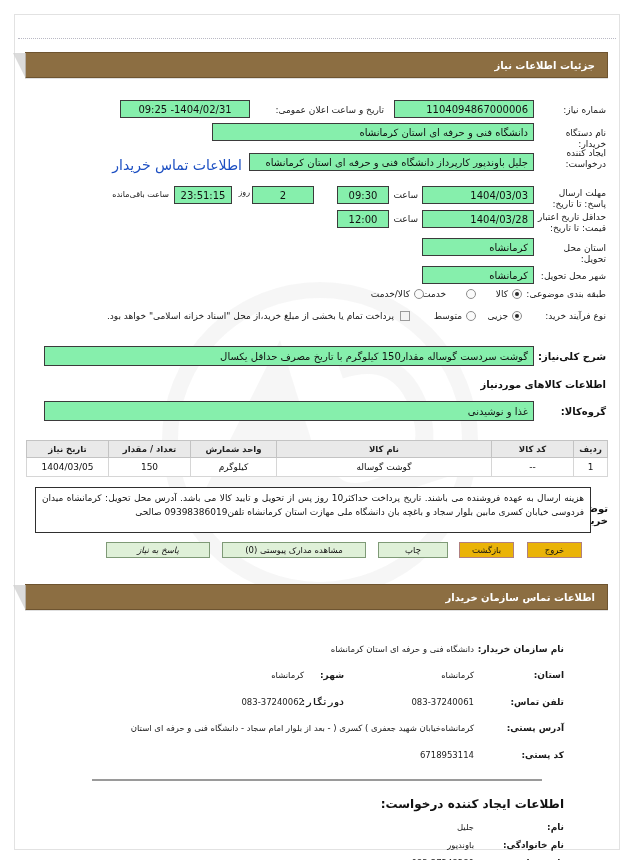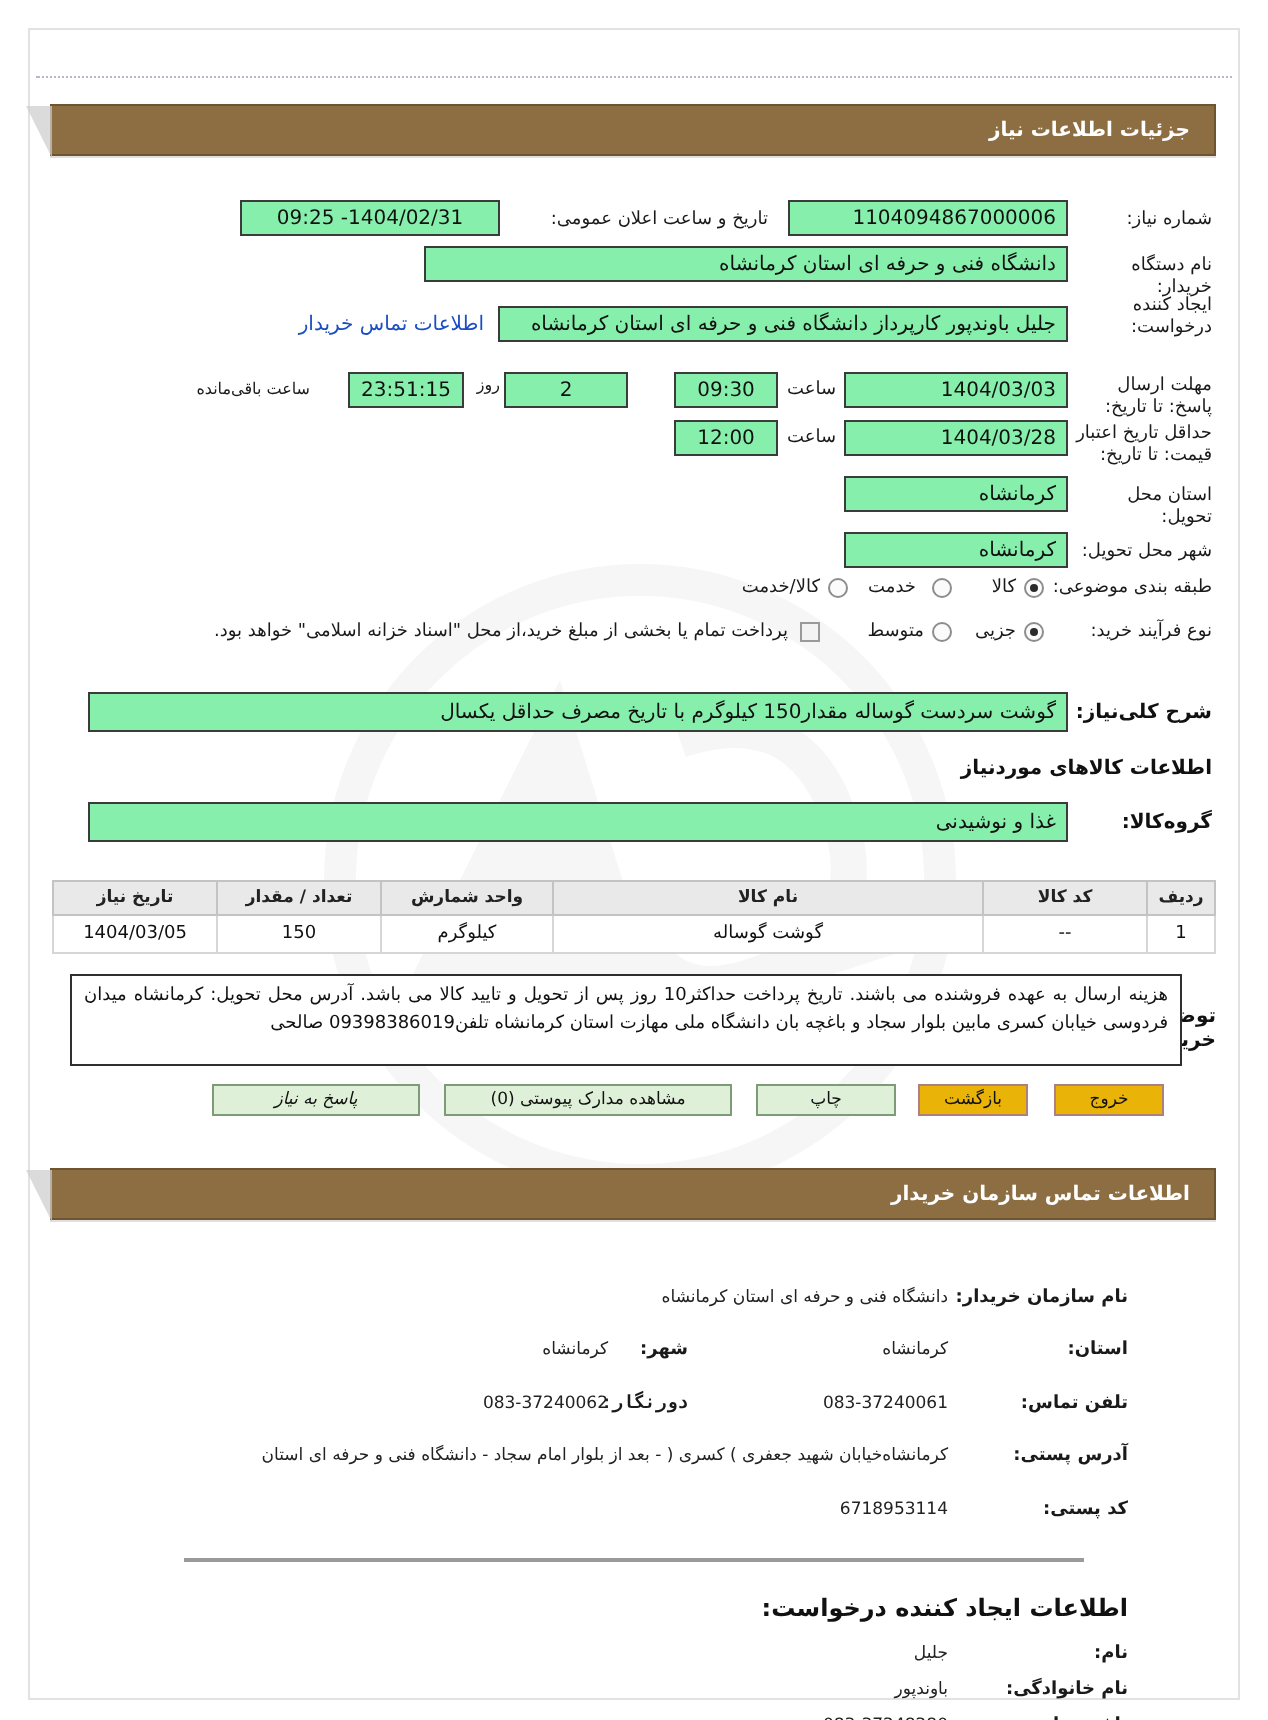--- a/index.html
+++ b/index.html
@@ -90,21 +90,21 @@
   }
   .box.center { justify-content: center; }
   .box.ltr { direction: ltr; justify-content: flex-end; }
   .inline-t {
     position: absolute;
     font-size: 9px;
     color: #1a1a1a;
   }
   .link {
     position: absolute;
-    font-size: 10px;
+    font-size: 14px;
     color: #1b4ec2;
     text-decoration: none;
     cursor: pointer;
   }
 
   
   .radio {
     position: absolute;
     width: 10px; height: 10px;
     border-radius: 50%;
@@ -254,38 +254,38 @@
     <div class="box" style="right:100px; top:153px; width:285px;">جلیل  باوندپور  کارپرداز دانشگاه فنی و حرفه ای  استان  کرمانشاه</div>
     <div class="link" style="right:392px; top:157px;">اطلاعات تماس خریدار</div>
 
     <div class="lbl" style="right:28px; top:188px; width:70px;">مهلت ارسال پاسخ: تا تاریخ:</div>
     <div class="box ltr" style="right:100px; top:186px; width:112px;">1404/03/03</div>
     <div class="inline-t" style="right:216px; top:190px;">ساعت</div>
     <div class="box center" style="right:245px; top:186px; width:52px;">09:30</div>
     <div class="box center" style="right:320px; top:186px; width:62px;">2</div>
     <div class="inline-t" style="right:384px; top:188px; font-size:8px;">روز</div>
     <div class="box center" style="right:402px; top:186px; width:58px;">23:51:15</div>
-    <div class="inline-t" style="right:479px; top:190px; font-size:8px;">ساعت باقی‌مانده</div>
+    <div class="inline-t" style="right:465px; top:190px; font-size:8px;">ساعت باقی‌مانده</div>
 
     <div class="lbl" style="right:28px; top:212px; width:70px;">حداقل تاریخ اعتبار قیمت: تا تاریخ:</div>
     <div class="box ltr" style="right:100px; top:210px; width:112px;">1404/03/28</div>
     <div class="inline-t" style="right:216px; top:214px;">ساعت</div>
     <div class="box center" style="right:245px; top:210px; width:52px;">12:00</div>
 
     <div class="lbl" style="right:28px; top:243px; width:70px;">استان محل تحویل:</div>
     <div class="box" style="right:100px; top:238px; width:112px;">کرمانشاه</div>
 
     <div class="lbl" style="right:28px; top:271px; width:70px;">شهر محل تحویل:</div>
     <div class="box" style="right:100px; top:266px; width:112px;">کرمانشاه</div>
 
     <div class="lbl" style="right:28px; top:289px; width:80px;">طبقه بندی موضوعی:</div>
     <span class="radio on" style="right:112px; top:289px;"></span>
     <div class="inline-t" style="right:126px; top:289px;">کالا</div>
     <span class="radio" style="right:158px; top:289px;"></span>
-    <div class="inline-t" style="right:176px; top:289px;">خدمت</div>
+    <div class="inline-t" style="right:188px; top:289px;">خدمت</div>
     <span class="radio" style="right:210px; top:289px;"></span>
     <div class="inline-t" style="right:224px; top:289px;">کالا/خدمت</div>
 
     <div class="lbl" style="right:28px; top:311px; width:80px;">نوع فرآیند خرید:</div>
     <span class="radio on" style="right:112px; top:311px;"></span>
     <div class="inline-t" style="right:126px; top:311px;">جزیی</div>
     <span class="radio" style="right:158px; top:311px;"></span>
     <div class="inline-t" style="right:172px; top:311px;">متوسط</div>
     <span class="chk" style="right:224px; top:311px;"></span>
     <div class="inline-t" style="right:240px; top:311px;">پرداخت تمام یا بخشی از مبلغ خرید،از محل "اسناد خزانه اسلامی" خواهد بود.</div>

